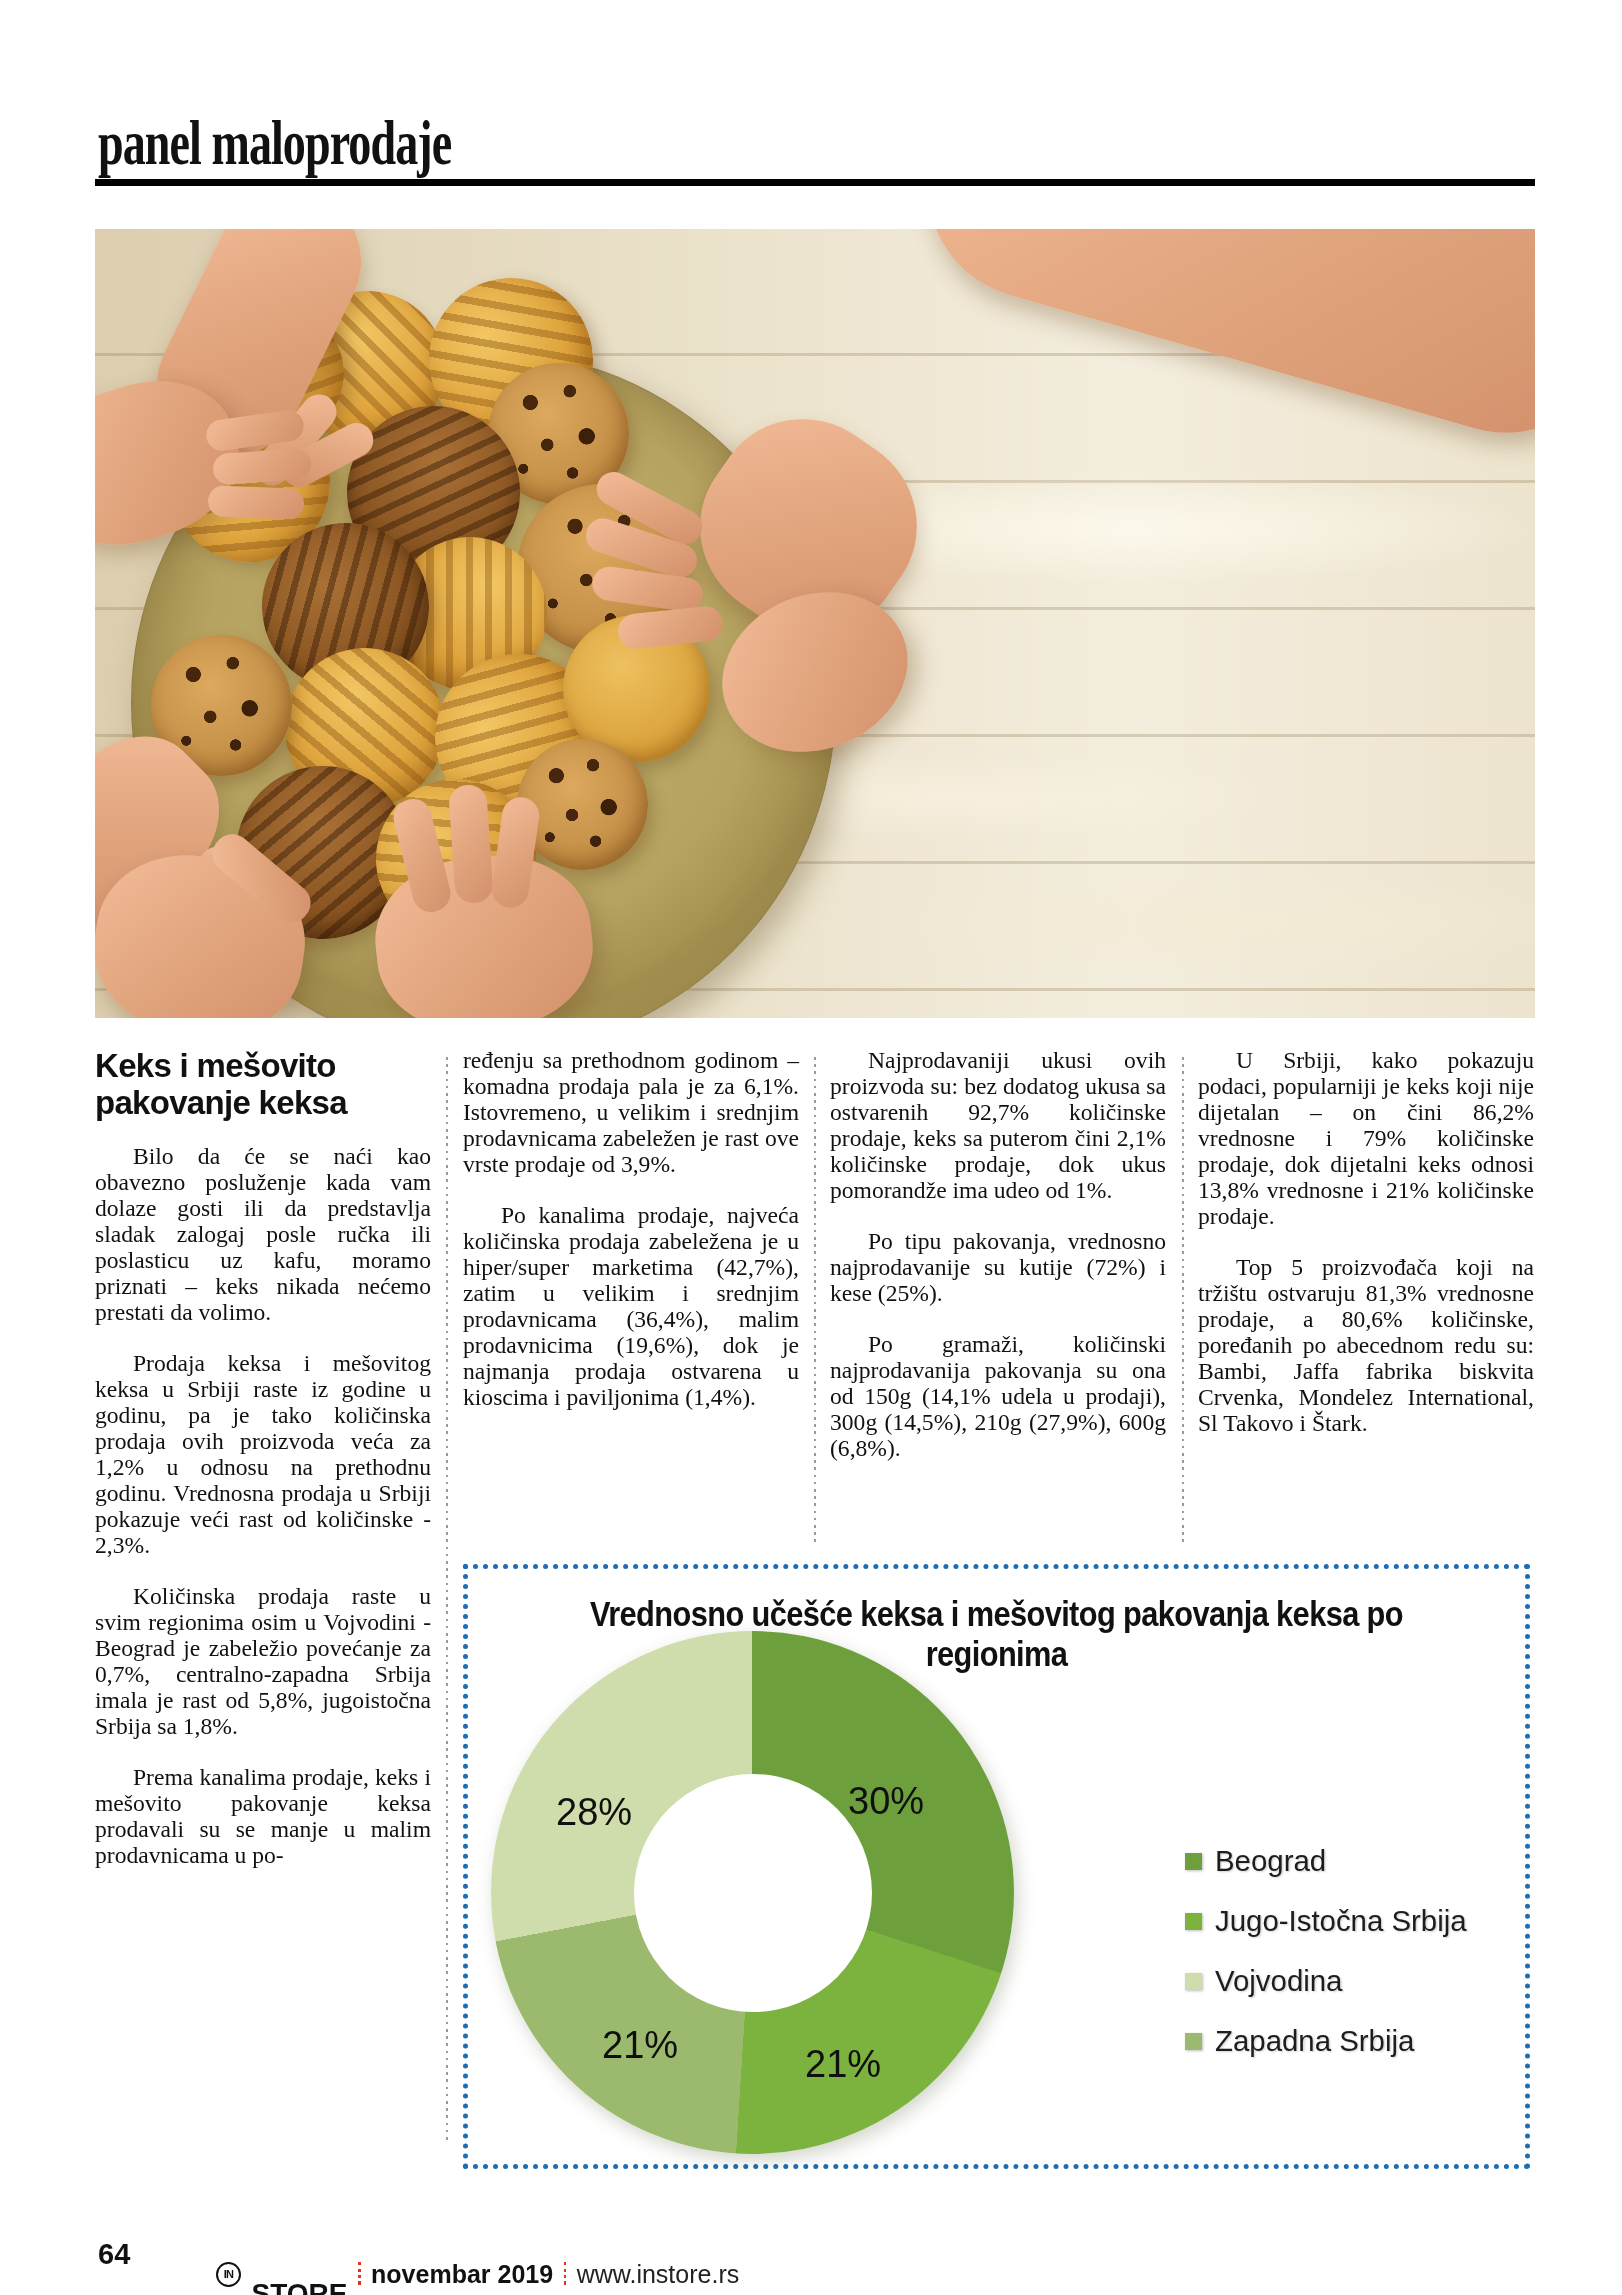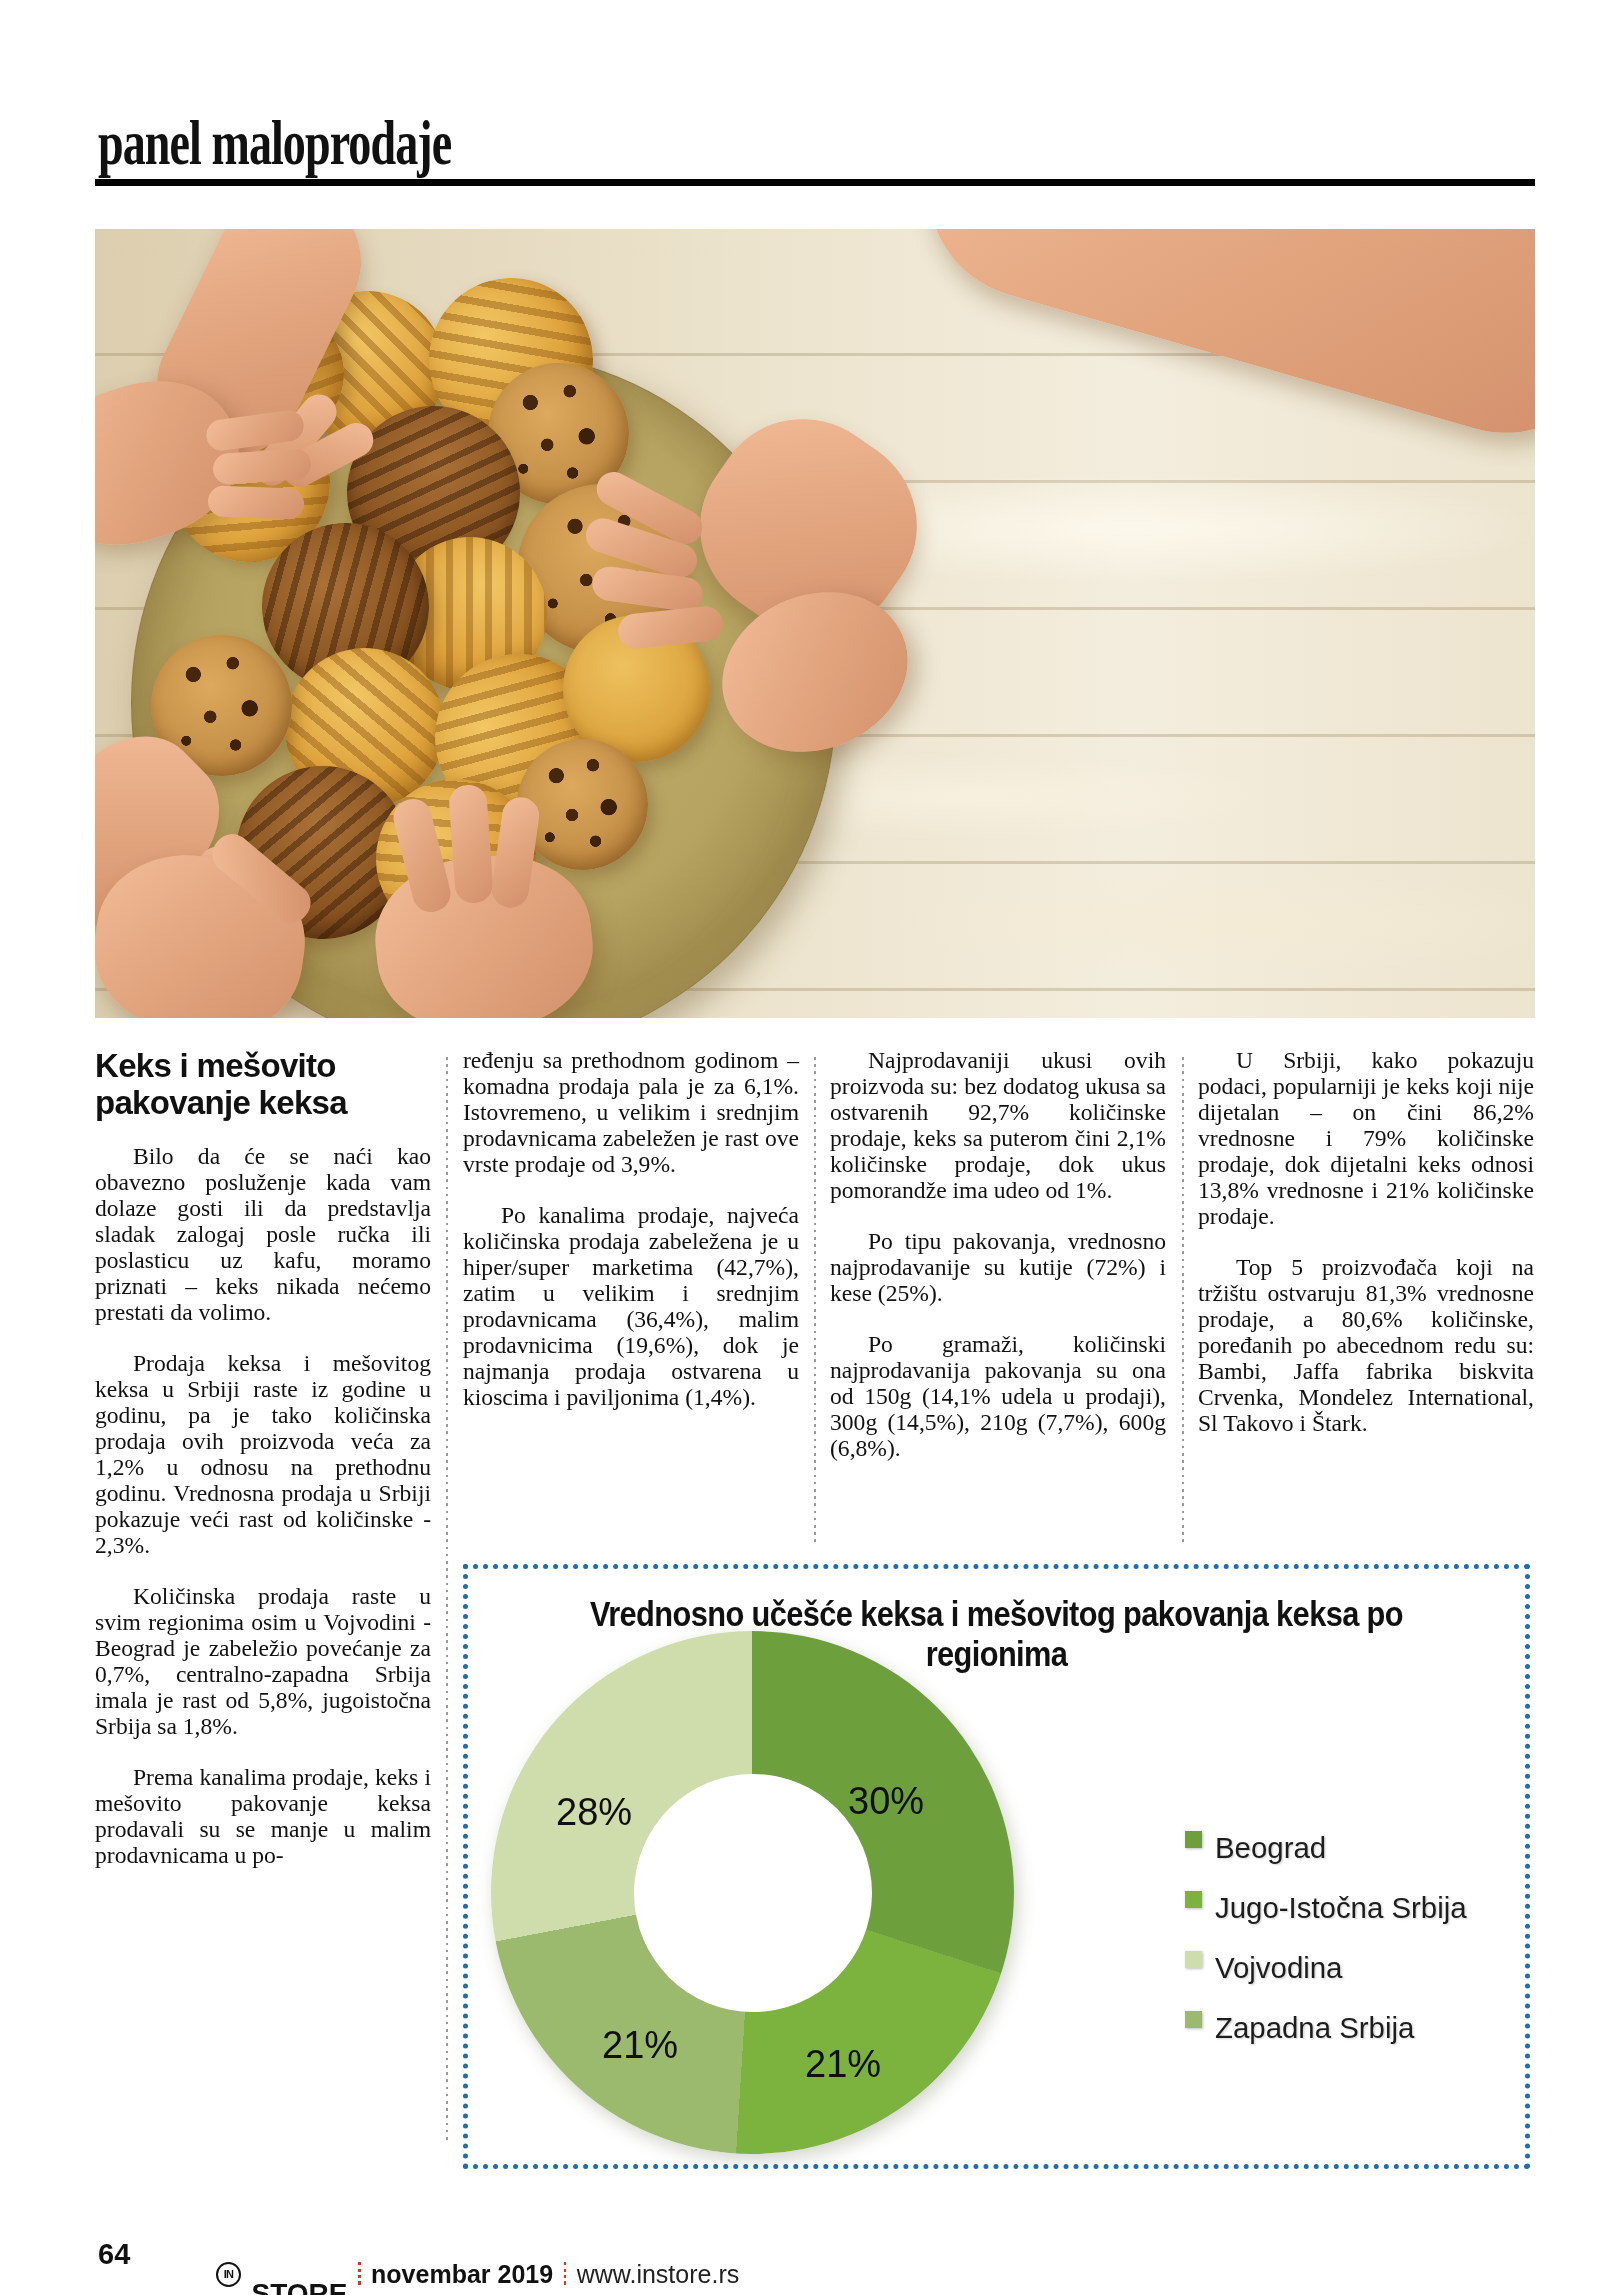--- a/index.html
+++ b/index.html
@@ -66,21 +66,21 @@
     border:5.2px dotted #1e6cb2;background:#fff;}
   .chart-title{position:absolute;left:0;top:25px;width:100%;text-align:center;
     font-family:"Liberation Sans",sans-serif;font-weight:bold;font-size:35px;letter-spacing:-0.7px;}
   .cond2{display:inline-block;transform:scaleX(.88);transform-origin:center;}
   .donut{position:absolute;left:23px;top:62px;width:523px;height:523px;border-radius:50%;
     background:#7cb342;box-shadow:3.9px 6.5px 17px rgba(80,90,50,.25);}
   .hole{position:absolute;left:143px;top:143px;width:238px;height:238px;border-radius:50%;background:#fff;}
   .pct{position:absolute;font-family:"Liberation Sans",sans-serif;font-size:38px;color:#101010;}
   .pct0{left:357px;top:149px;} .pct1{left:314px;top:412px;} .pct2{left:111px;top:393px;} .pct3{left:65px;top:160px;}
   .legend{position:absolute;left:717px;top:262px;}
-  .lrow{display:flex;align-items:flex-start;height:60px;}
+  .lrow{display:flex;align-items:center;height:60px;}
   .sw{width:17px;height:17px;margin-right:13px;box-shadow:1.3px 1.3px 2.6px rgba(0,0,0,.25);}
   .ltext{font-family:"Liberation Sans",sans-serif;font-size:29.4px;color:#1d1d1d;
     text-shadow:1.3px 1.3px 2px rgba(0,0,0,.18);}
 
   
   .pageno{position:absolute;left:98px;top:2238px;font-family:"Liberation Sans",sans-serif;
     font-weight:bold;font-size:29px;}
   .brandrow{position:absolute;left:216px;top:2238px;display:flex;align-items:center;gap:10.5px;
     font-family:"Liberation Sans",sans-serif;}
   .logo{display:inline-flex;align-items:center;justify-content:center;width:25px;height:25px;
@@ -157,21 +157,21 @@
   </section>
 
   <section class="col col2">
     <p class="noind">ređenju sa prethodnom godinom – komadna prodaja pala je za 6,1%. Istovremeno, u velikim i srednjim prodavnicama zabeležen je rast ove vrste prodaje od 3,9%.</p>
     <p>Po kanalima prodaje, najveća količinska prodaja zabeležena je u hiper/super marketima (42,7%), zatim u velikim i srednjim prodavnicama (36,4%), malim prodavnicima (19,6%), dok je najmanja prodaja ostvarena u kioscima i paviljonima (1,4%).</p>
   </section>
 
   <section class="col col3">
     <p>Najprodavaniji ukusi ovih proizvoda su: bez dodatog ukusa sa ostvarenih 92,7% količinske prodaje, keks sa puterom čini 2,1% količinske prodaje, dok ukus pomorandže ima udeo od 1%.</p>
     <p>Po tipu pakovanja, vrednosno najprodavanije su kutije (72%) i kese (25%).</p>
-    <p>Po gramaži, količinski najprodavanija pakovanja su ona od 150g (14,1% udela u prodaji), 300g (14,5%), 210g (7,7%), 600g (6,8%).</p>
+    <p>Po gramaži, količinski najprodavanija pakovanja su ona od 150g (14,1% udela u prodaji), 300g (14,5%), 210g (27,9%), 600g (6,8%).</p>
   </section>
 
   <section class="col col4">
     <p>U Srbiji, kako pokazuju podaci, popularniji je keks koji nije dijetalan – on čini 86,2% vrednosne i 79% količinske prodaje, dok dijetalni keks odnosi 13,8% vrednosne i 21% količinske prodaje.</p>
     <p>Top 5 proizvođača koji na tržištu ostvaruju 81,3% vrednosne prodaje, a 80,6% količinske, poređanih po abecednom redu su: Bambi, Jaffa fabrika biskvita Crvenka, Mondelez International, Sl Takovo i Štark.</p>
   </section>
 
   <div class="vsep vsep1"></div>
   <div class="vsep vsep2"></div>
   <div class="vsep vsep3"></div>

